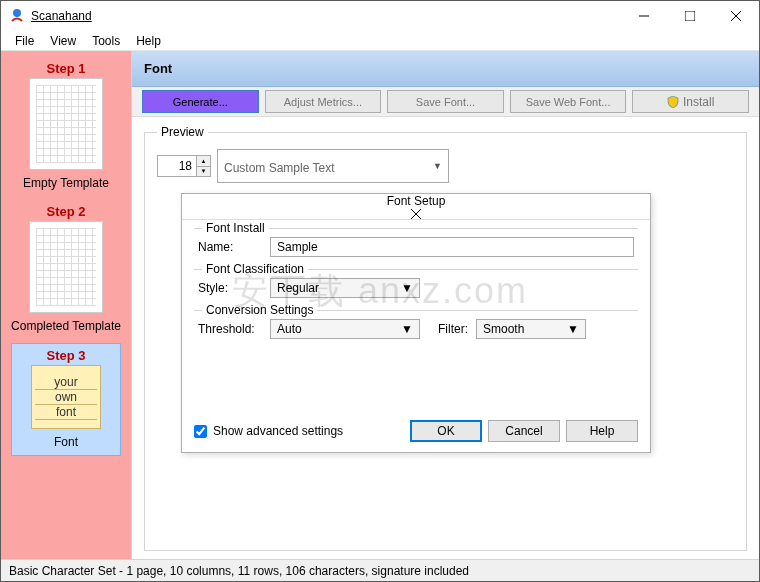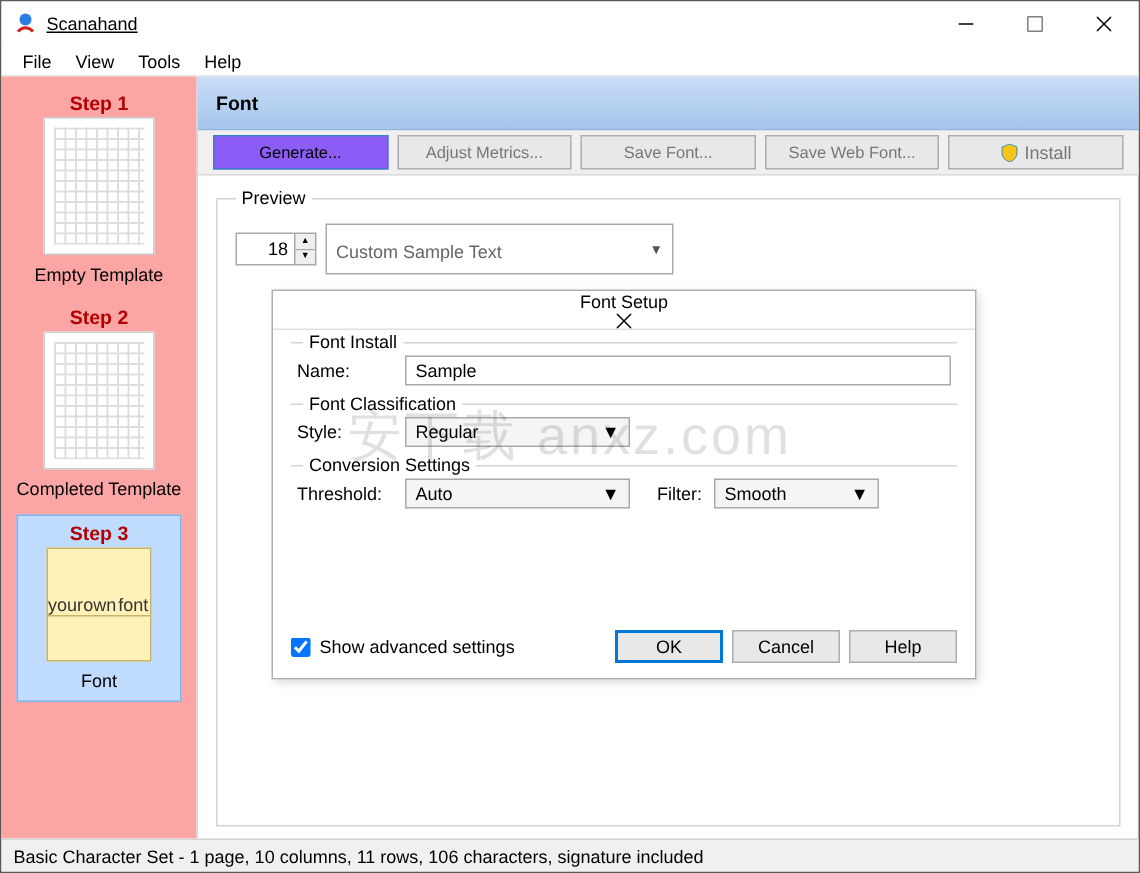--- a/index.html
+++ b/index.html
@@ -17,21 +17,21 @@
 .menubar .menu-item { padding: 2px 8px; font-size: 12px; }
 
 .content { flex: 1; display: flex; min-height: 0; }
 
 .sidebar { width: 130px; background: #fca5a5; display: flex; flex-direction: column; align-items: center; padding-top: 6px; gap: 4px; }
 .step { display: flex; flex-direction: column; align-items: center; width: 110px; padding: 4px 0 6px 0; }
 .step.selected { background: #bfdcff; border: 1px solid #7db3e8; }
 .step-title { color: #b50000; font-weight: bold; font-size: 13px; margin-bottom: 2px; }
 .step-thumb { width: 74px; height: 92px; background: #fff; border: 1px solid #ccc; position: relative; overflow: hidden; }
 .step-thumb.grid::before { content: ""; position: absolute; inset: 6px; background-image: linear-gradient(to right, #ddd 1px, transparent 1px), linear-gradient(to bottom, #ddd 1px, transparent 1px); background-size: 7px 7px; }
-.step-thumb.note { width: 70px; height: 76px; background: #fff1b8; border: 1px solid #c7b36a; display: flex; flex-direction: row; align-items: center; justify-content: center; font-family: cursive; font-size: 11px; line-height: 14px; color: #333; }
+.step-thumb.note { width: 70px; height: 64px; background: #fff1b8; border: 1px solid #c7b36a; display: flex; flex-direction: column; align-items: center; justify-content: center; font-family: cursive; font-size: 11px; line-height: 14px; color: #333; }
 .step-thumb.note div { border-bottom: 1px solid #c7b36a; width: 90%; text-align: center; }
 .step-label { font-size: 12px; margin-top: 6px; text-align: center; }
 
 .main { flex: 1; display: flex; flex-direction: column; border-left: 1px solid #d4d4d4; }
 .main-header { height: 36px; background: linear-gradient(#c8ddf7, #a5c5eb); display: flex; align-items: center; padding: 0 12px; font-weight: bold; font-size: 13px; border-bottom: 1px solid #8fb3db; }
 .toolbar { height: 30px; background: #f0f0f0; display: flex; align-items: center; gap: 6px; padding: 4px 10px; border-bottom: 1px solid #dcdcdc; }
 .tb-btn { flex: 1; height: 23px; background: #e8e8e8; border: 1px solid #adadad; display: flex; align-items: center; justify-content: center; color: #777; font-size: 11px; }
 .tb-btn.primary { background: #8b5cf6; border: 1px solid #3a7ecb; color: #000; }
 .tb-btn .shield { width: 12px; height: 12px; margin-right: 4px; }
 

